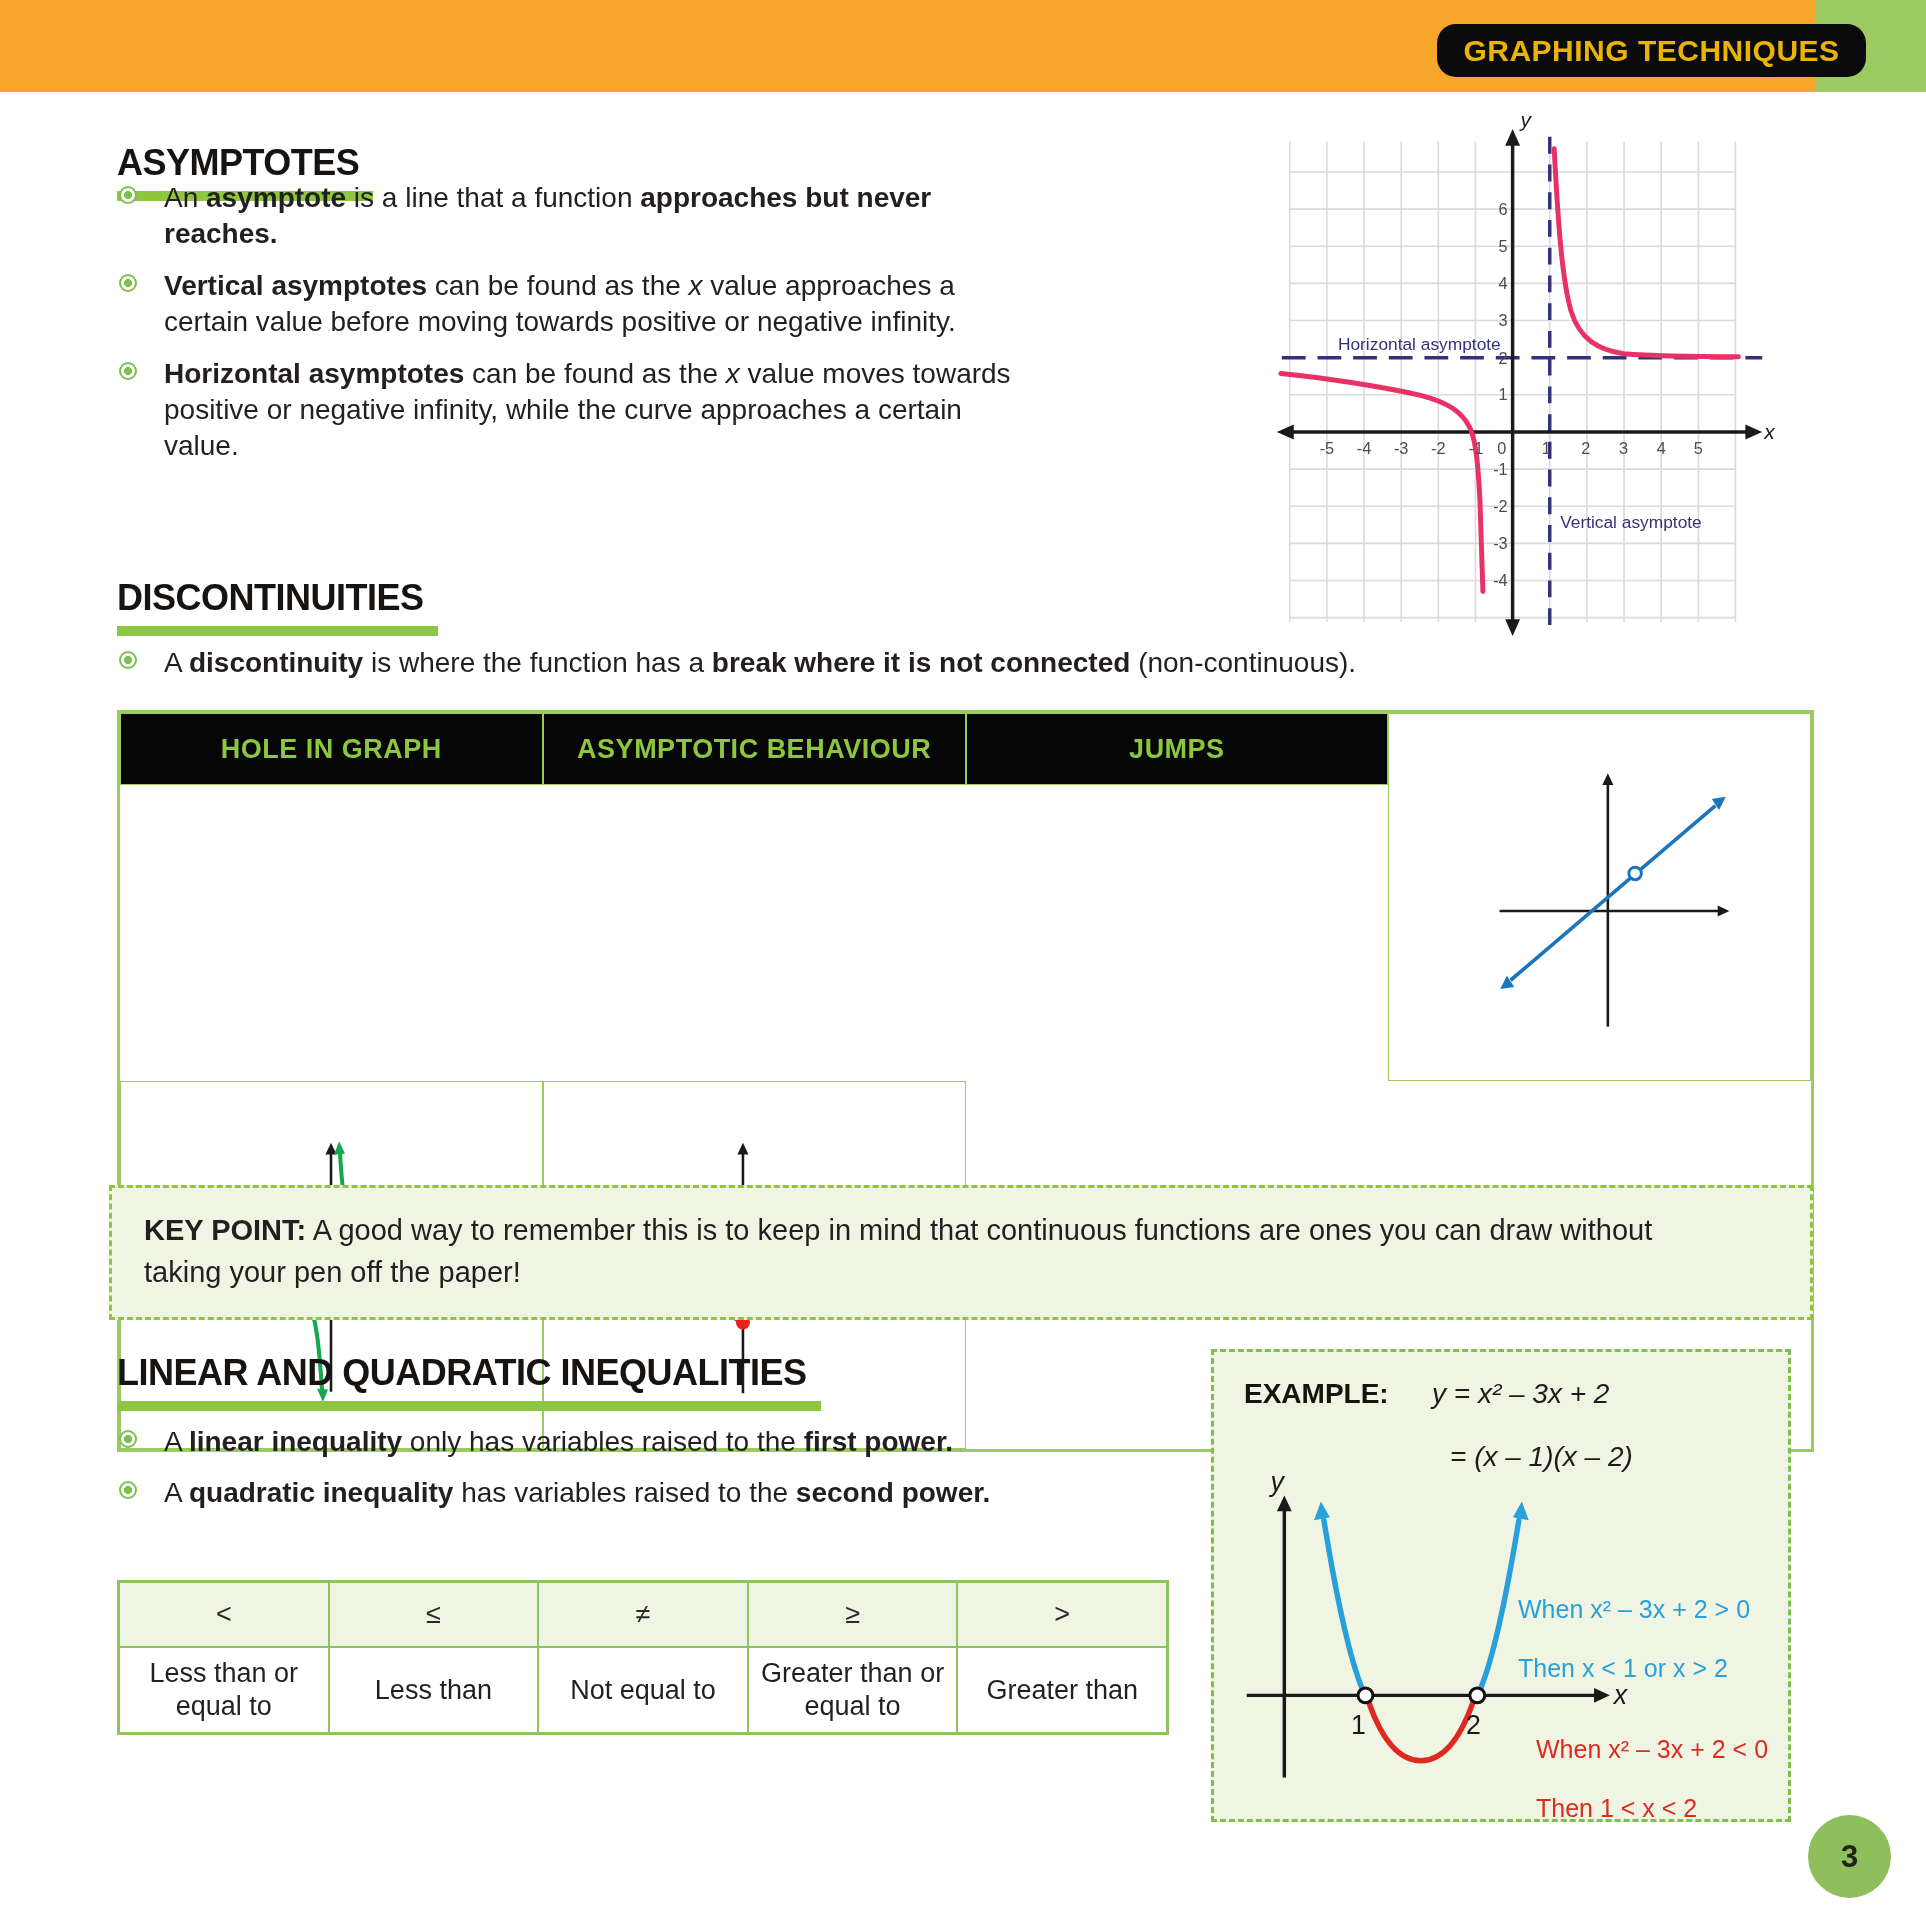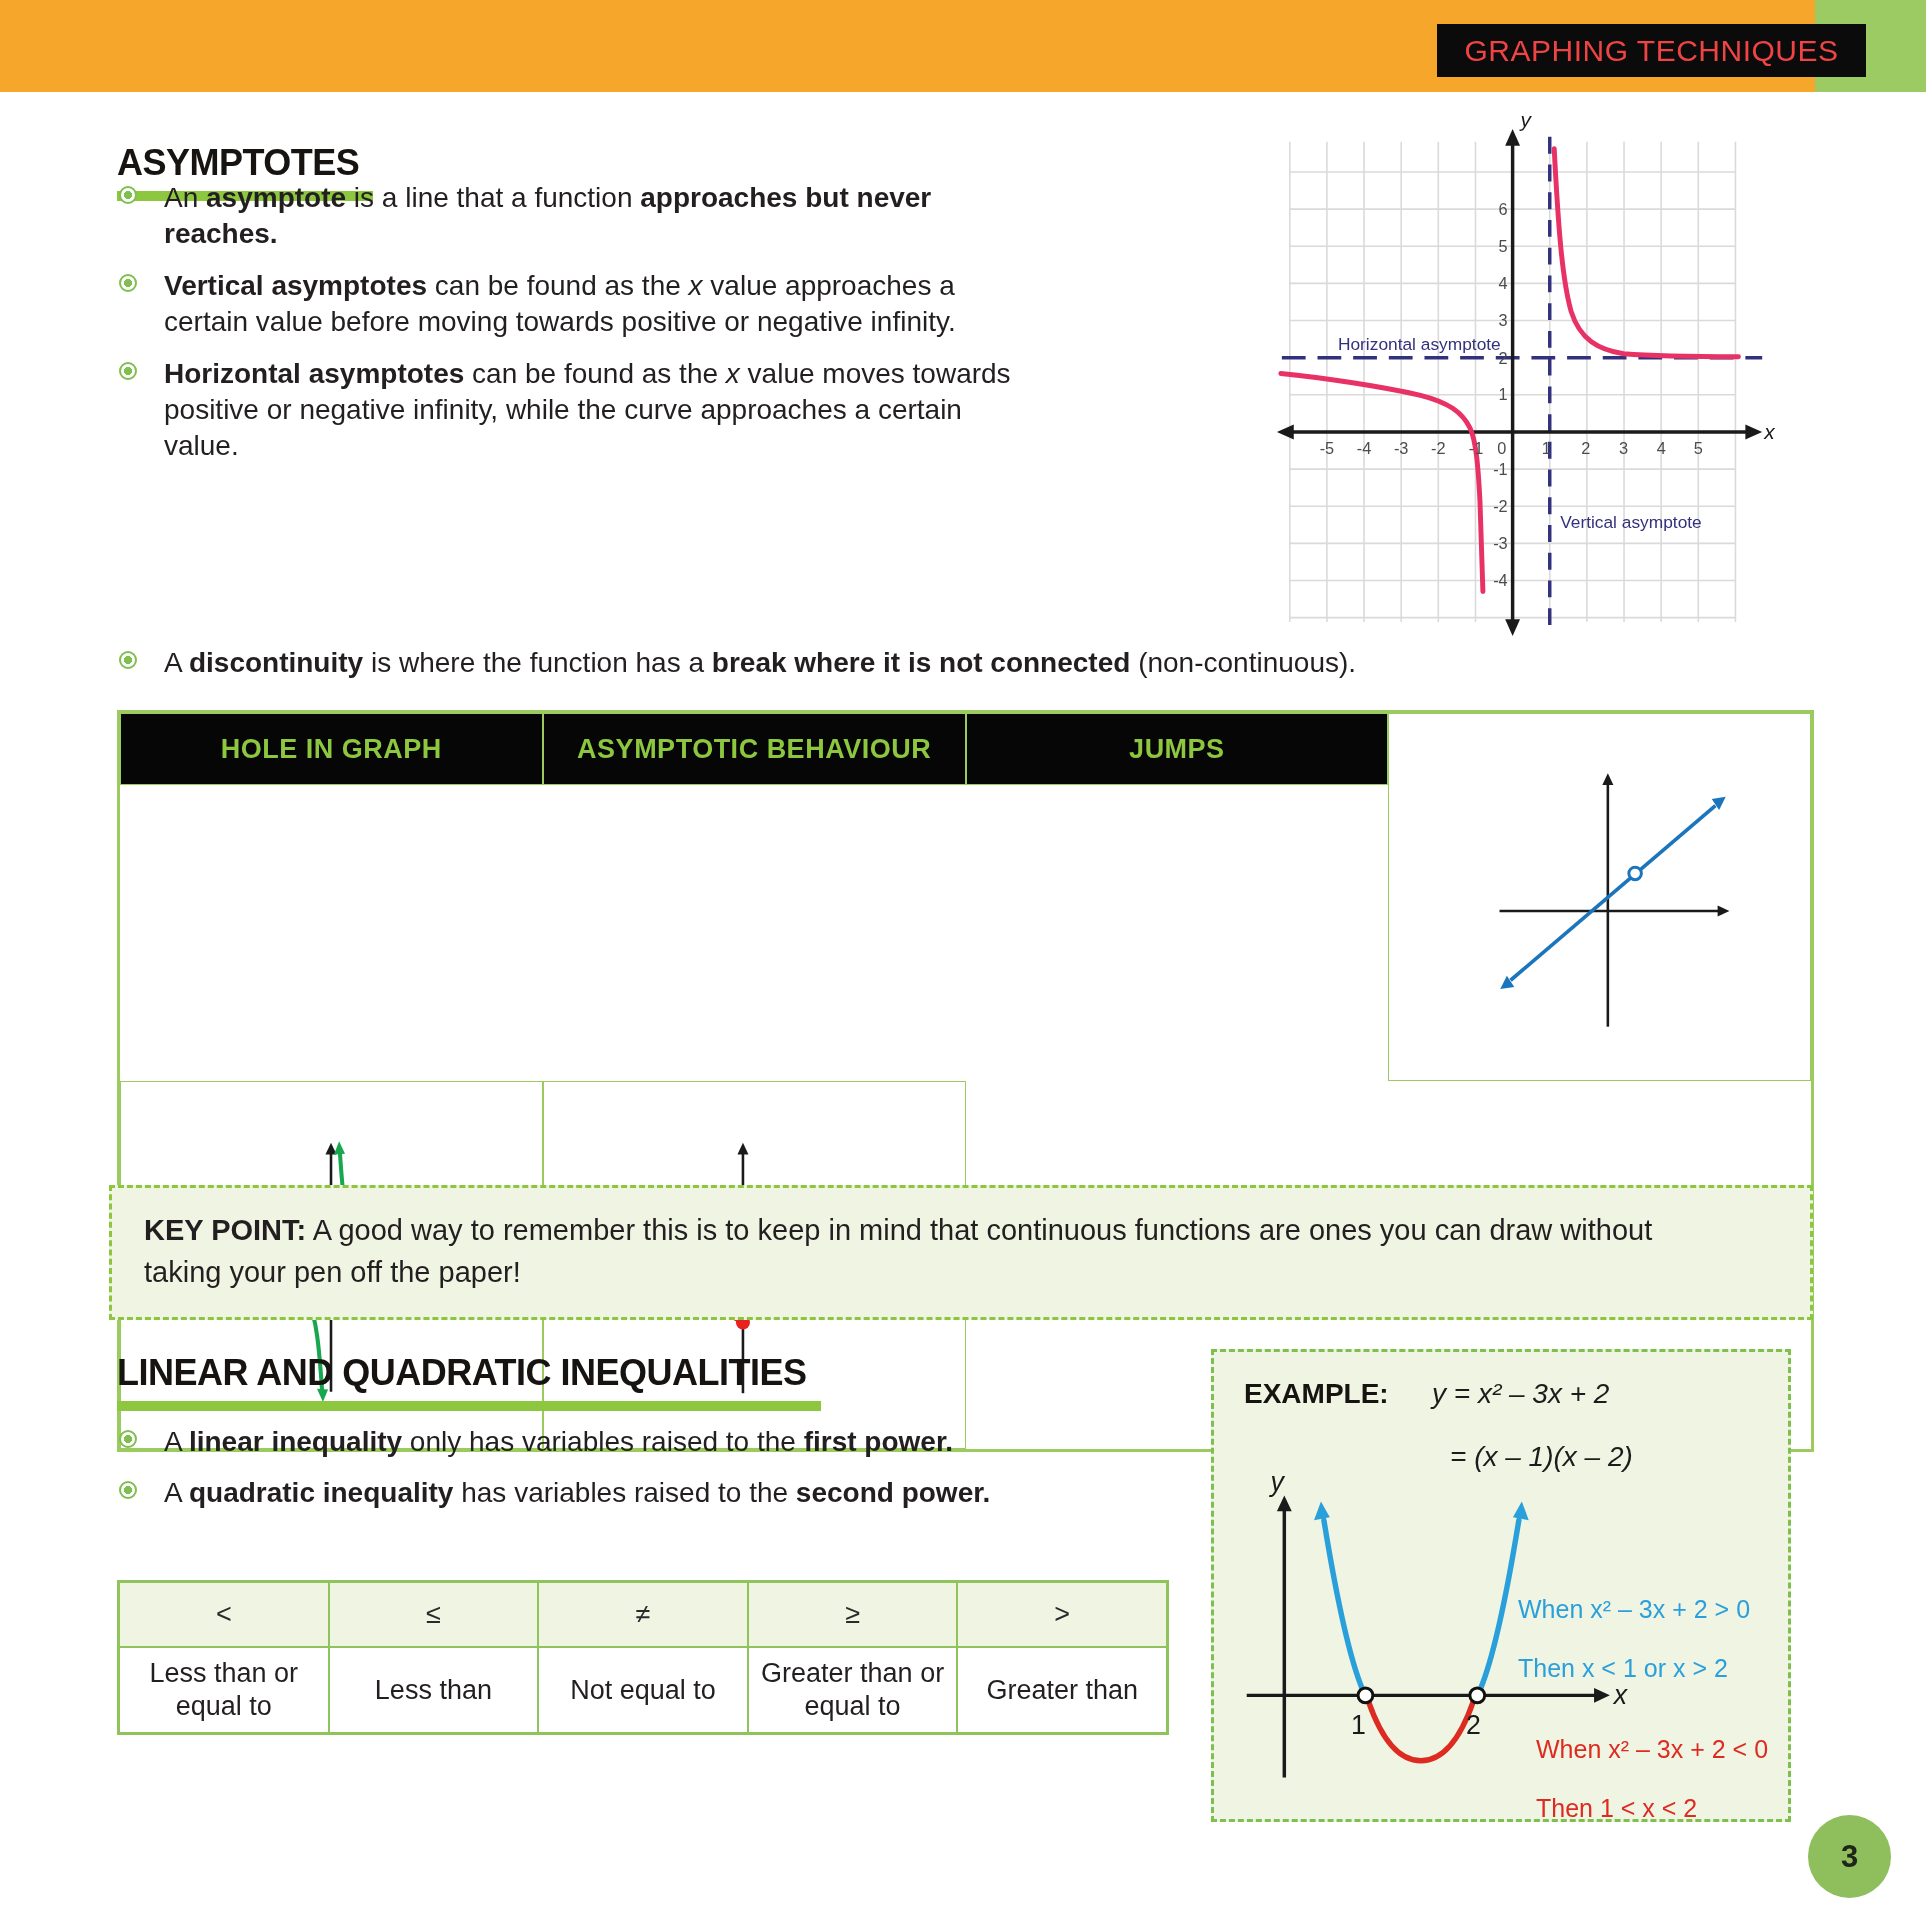--- a/index.html
+++ b/index.html
@@ -3,22 +3,22 @@
 <meta charset="utf-8">
 <style>
   * { margin:0; padding:0; box-sizing:border-box; }
   body { background:#e9e9e9; font-family:"Liberation Sans", sans-serif; }
   .page { position:relative; width:1927px; height:1927px; background:#ffffff; overflow:hidden; color:#231F20; }
 
   
   .topbar { position:absolute; left:0; top:0; width:1815px; height:92px; background:#F5A62B; }
   .topbar-green { position:absolute; left:1815px; top:0; width:112px; height:92px; background:#9CCB64; }
   .badge { position:absolute; left:1437px; top:24px; width:429px; height:53px; background:#0b0b0b;
-           display:flex; align-items:center; justify-content:center; color:#ef4444;
-           font-size:30px; font-weight:400; letter-spacing:0.5px; }
+           display:flex; align-items:center; justify-content:center; color:#eab308;
+           font-size:30px; font-weight:700; letter-spacing:0.5px;border-radius:19px; }
 
   
   .heading { position:absolute; font-size:36px; font-weight:900; letter-spacing:-0.5px; color:#161311;
              border-bottom:10px solid #8DC63F; padding:0 14px 7px 0; display:inline-block; }
 
   
   .bullets { position:absolute; list-style:none; }
   .bullets li { position:relative; padding-left:47px; margin-bottom:15px; font-size:28px; line-height:1.30; color:#231F20; }
   .bullet-dot { position:absolute; left:2px; top:6px; width:18px; height:18px; border-radius:50%;
                 border:2px solid #7FBF4D;
@@ -166,20 +166,21 @@
         <text class="tick" x="243" y="482">-4</text>
       </g>
 
       <text class="axlab" x="256" y="18">y</text>
       <text class="axlab" x="502" y="333">x</text>
       <text class="asymlab" text-anchor="end" x="236" y="243">Horizontal asymptote</text>
       <text class="asymlab" x="296" y="423">Vertical asymptote</text>
     </svg>
   </figure>
 
+  <h2 class="heading" style="left:117px; top:577px;">DISCONTINUITIES</h2>
 
   <ul class="bullets" style="left:117px; top:645px; width:1663px;">
     <li><span class="bullet-dot"></span><span><span>A </span><span class="b">discontinuity</span><span> is where the function has a </span><span class="b">break where it is not connected</span><span> (non-continuous).</span></span></li>
   </ul>
 
   <div class="disc-table">
     <div class="disc-head">HOLE IN GRAPH</div>
     <div class="disc-head">ASYMPTOTIC BEHAVIOUR</div>
     <div class="disc-head">JUMPS</div>
 

